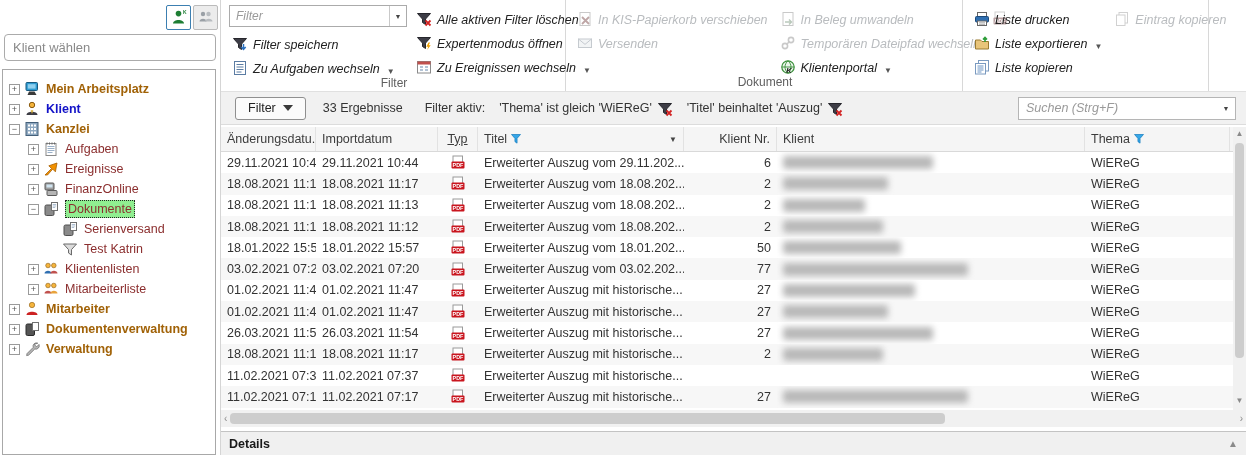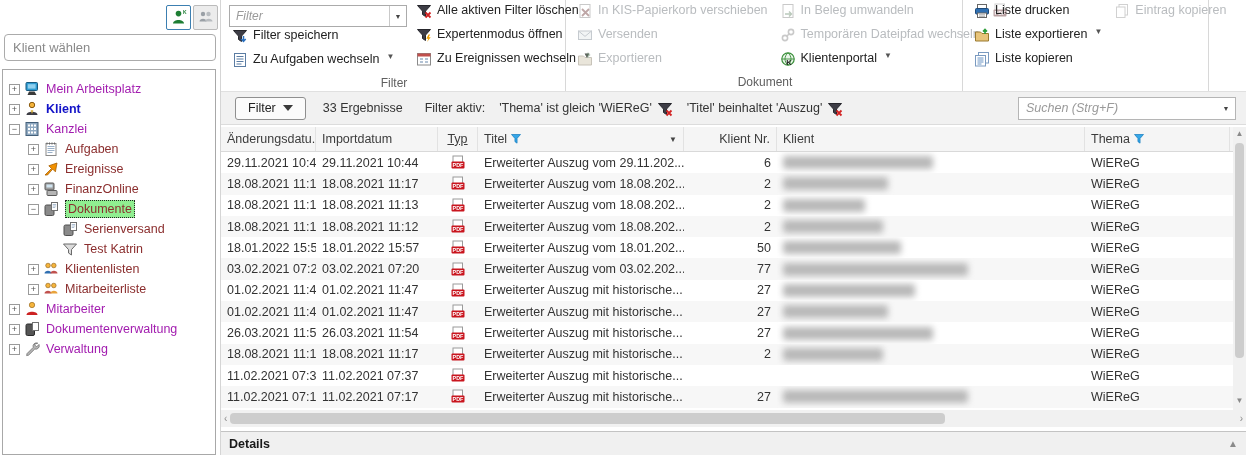--- a/index.html
+++ b/index.html
@@ -17,36 +17,36 @@
     padding:0 8px; font-size:13px; color:#333; outline:none; }
   .client-input::placeholder { color:#8a8a8a; }
   .treebox { flex:1; margin:4px 4px 0 2px; border:1px solid #a8a8a8; background:#fff; padding-top:9px; overflow:hidden; }
   .titem { height:20px; display:flex; align-items:center; cursor:default; }
   .texp { width:11px; height:11px; border:1px solid #9a9a9a; background:#fff; font-size:9px; line-height:9px;
     text-align:center; color:#555; flex:0 0 11px; margin-right:4px; }
   .texp.none { border:none; background:transparent; }
   .ticon { width:17px; height:16px; margin-right:5px; flex:0 0 17px; }
   .ticon svg { width:16px; height:16px; display:block; }
   .tlabel { white-space:nowrap; font-size:12.5px; }
-  .tlabel.bold { font-weight:normal; color:#a21caf; }
+  .tlabel.bold { font-weight:bold; color:#a16207; }
   .tlabel.blue { font-weight:bold; color:#1313c8; }
   .tlabel.maroon { color:#8b2e2e; }
   .tlabel.selected { background:#90ee90; border:1px dotted #222; padding:1px 2px; }
 
   
   .main { flex:1; display:flex; flex-direction:column; border-left:1px solid #d5d5d5; background:#fff; min-width:0; }
 
   
   .ribbon { height:92px; display:flex; background:#fff; border-bottom:1px solid #e0e0e0; }
   .rgroup { position:relative; display:flex; flex-direction:column; padding:3px 6px 0 8px; border-right:1px solid #d8d8d8; }
   .rgroup.g1 { width:345px; } .rgroup.g2 { width:397px; } .rgroup.g3 { width:246px; }
   .rcols { display:flex; flex:1; gap:6px; align-items:flex-start; }
   .rcol { display:flex; flex-direction:column; }
-  .rbtn { display:flex; align-items:flex-start; gap:5px; height:24px; padding:0 3px; background:transparent; border:none;
-    font-family:inherit; font-size:12.5px; color:#222; white-space:nowrap; cursor:default; }
+  .rbtn { display:flex; align-items:flex-end; gap:5px; height:24px; padding:0 3px; background:transparent; border:none;
+    font-family:inherit; font-size:12.5px; color:#222; white-space:nowrap; cursor:default;font-style:italic; }
   .rbtn.disabled { color:#b9bcbf; }
   .rbtn.disabled .micon { opacity:.45; filter:grayscale(70%); }
   .micon { width:16px; height:16px; flex:0 0 16px; }
   .micon svg { width:16px; height:16px; display:block; }
   .caret { font-size:8px; color:#555; margin-left:2px; }
   .rcaption { height:18px; text-align:center; color:#5f5f5f; font-size:12px; }
   .rcombo { width:178px; height:22px; border:1px solid #ababab; display:flex; align-items:center; background:#fff; margin:2px 0 1px 0; }
   .rcombo .ph { flex:1; font-style:italic; color:#9a9a9a; padding-left:6px; }
   .rcombo .dd { width:17px; align-self:stretch; border-left:1px solid #c9c9c9; display:flex; align-items:center; justify-content:center;
     font-size:7px; color:#444; background:#fff; }
@@ -354,29 +354,20 @@
             </button>
             <button class="rbtn disabled">
               <span class="micon">
                 <svg viewBox="0 0 16 16">
                   <rect x="1.5" y="4" width="13" height="8.5" fill="#dce9f5" stroke="#6a8fb5"></rect>
                   <path d="M1.5 4L8 9.4 14.5 4" stroke="#6a8fb5" fill="none"></path>
                 </svg>
               </span>
               <span>Versenden</span>
             </button>
-            <button class="rbtn disabled">
-              <span class="micon">
-                <svg viewBox="0 0 16 16">
-                  <path d="M1.5 5h5L8 6.5h6.5V14h-13z" fill="#e8c47a" stroke="#9a7a30"></path>
-                  <path d="M11 7V2.5M9 4.5l2-2 2 2" stroke="#2e9e3a" fill="none" stroke-width="1.6"></path>
-                </svg>
-              </span>
-              <span>Exportieren</span>
-            </button>
           </div>
           <div class="rcol">
             <button class="rbtn disabled">
               <span class="micon">
                 <svg viewBox="0 0 16 16">
                   <rect x="3" y="1.5" width="10" height="13" fill="#fff" stroke="#8a8a8a"></rect>
                   <path d="M5 11h6M9 8.5l2.5 2.5L9 13.5" stroke="#2e9e3a" fill="none" stroke-width="1.4"></path>
                 </svg>
               </span>
               <span>In Beleg umwandeln</span>

